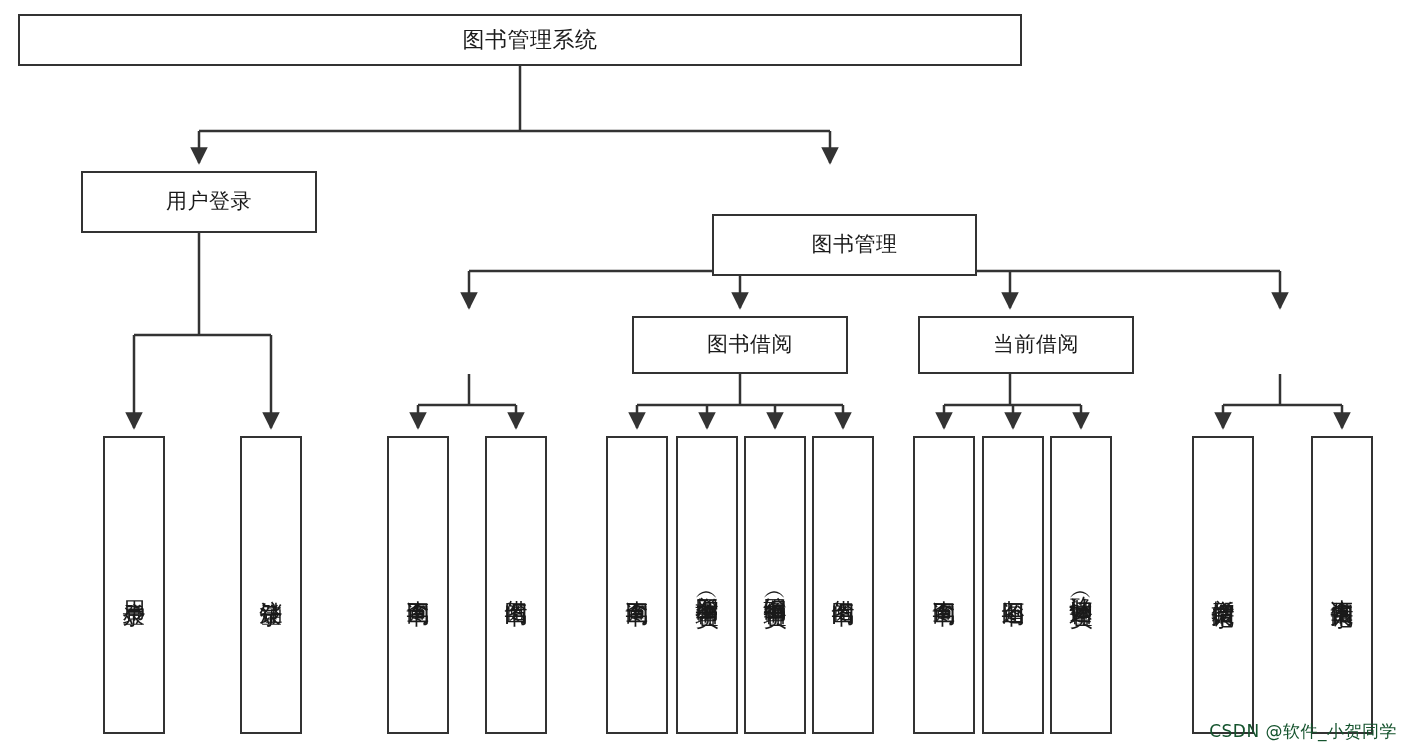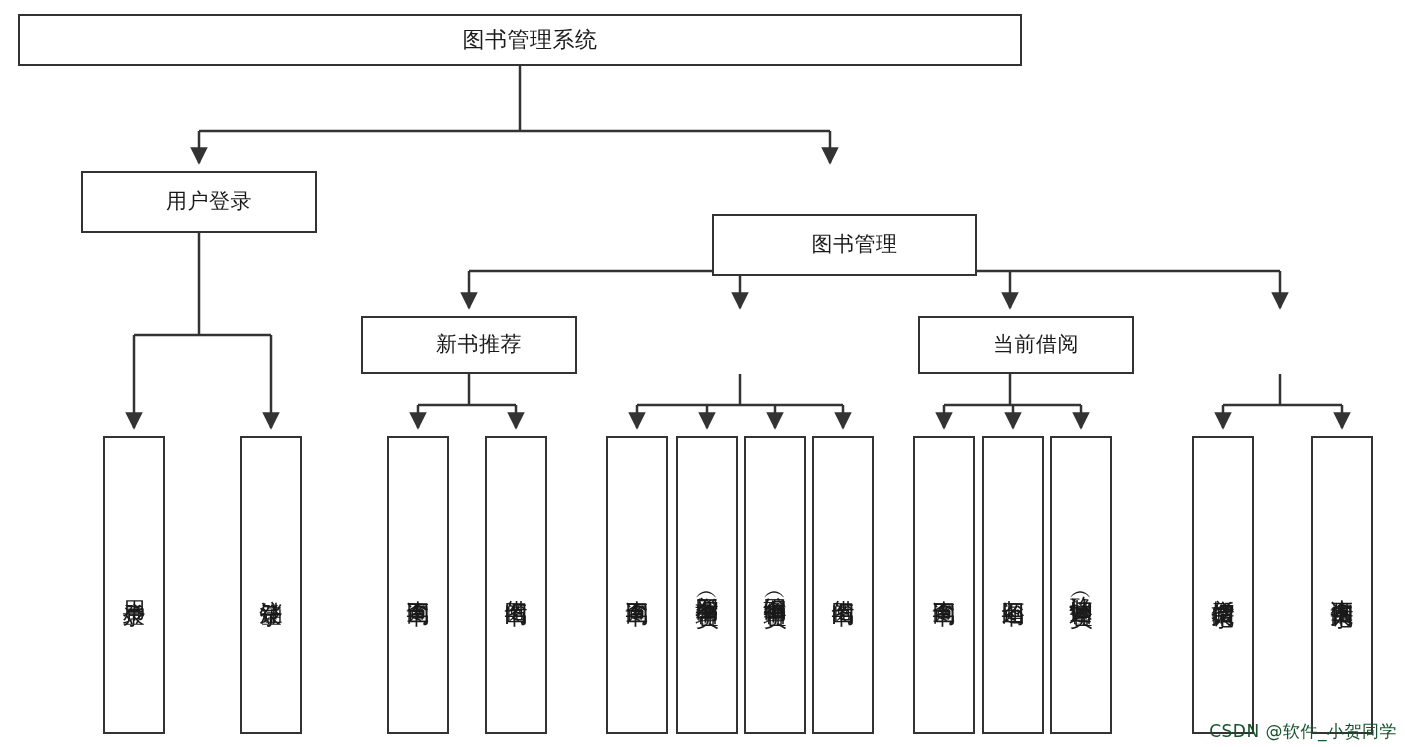--- a/index.html
+++ b/index.html
@@ -134,22 +134,22 @@
     <span class="label">图书管理系统</span>
   </div>
 
   <div class="node horiz" style="left: 81px; top: 171px; width: 236px; height: 62px;">
     <span class="label">用户登录</span>
   </div>
   <div class="node horiz" style="left: 712px; top: 171px; width: 265px; height: 62px; margin-top: 43px;">
     <span class="label">图书管理</span>
   </div>
 
-  <div class="node horiz" style="left: 361px; top: 316px; width: 216px; height: 58px;">
-    <span class="label">新书推荐</span>
+  <div class="node horiz" style="left: 632px; top: 316px; width: 216px; height: 58px;">
+    <span class="label">图书借阅</span>
   </div>
   <div class="node horiz" style="left: 902px; top: 316px; width: 216px; height: 58px; margin-left: 16px;">
     <span class="label">当前借阅</span>
   </div>
 
   <div class="node vert" style="left: 103px; top: 436px; width: 62px; height: 298px;">
     <span class="label">用户登录</span>
   </div>
   <div class="node vert" style="left: 240px; top: 436px; width: 62px; height: 298px;">
     <span class="label">注销登录</span>

